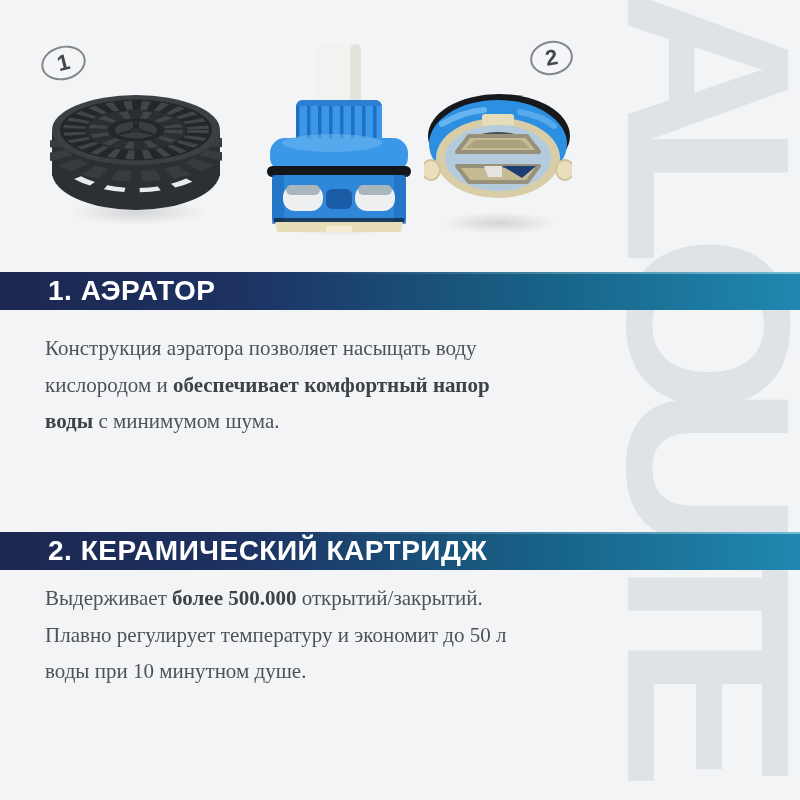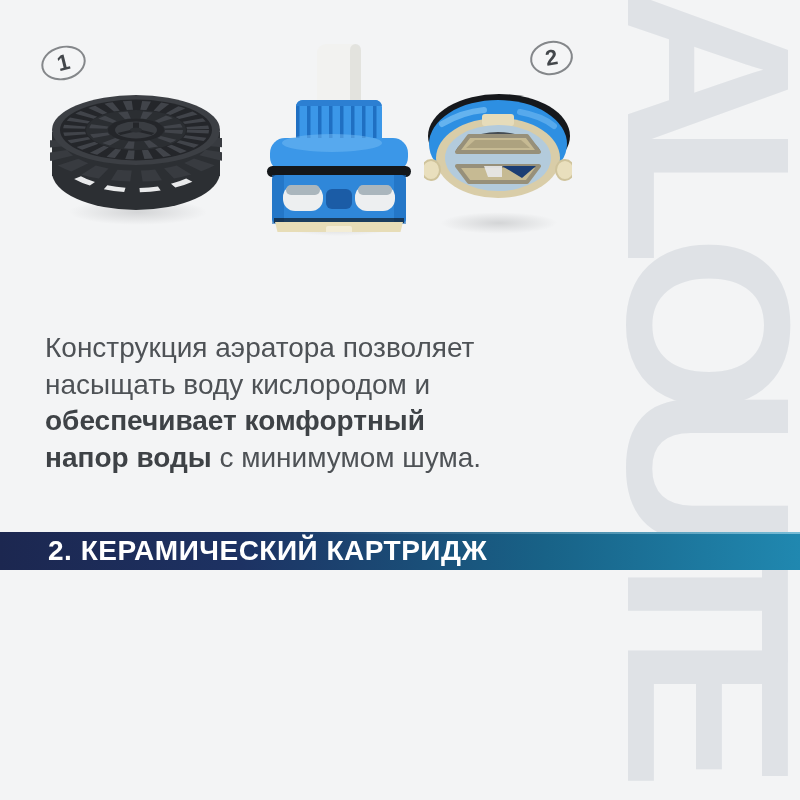--- a/index.html
+++ b/index.html
@@ -41,21 +41,21 @@
   }
   .banner::after{
     content:""; position:absolute; left:38%; right:0; top:0; height:2px;
     background:linear-gradient(90deg, rgba(190,230,245,0), rgba(190,230,245,0.55));
   }
   .banner-1{top:272px;}
   .banner-2{top:532px;}
 
   .para{
     position:absolute; left:45px; z-index:2; margin:0;
-    font-size:28px; line-height:36.5px; color:#4e5256;
+    font-size:21px; line-height:36.5px; color:#4e5256;font-family:Liberation Serif, serif;
   }
   .para b{font-weight:700; color:#3e4246;}
   .para-1{top:330px; width:450px;}
   .para-2{top:580px; width:490px;}
 </style>
 </head>
 <body>
 
 <div class="canvas">
 
@@ -152,21 +152,25 @@
     </svg>
 
     <div class="marker marker-1">
       <span>1</span>
     </div>
     <div class="marker marker-2">
       <span>2</span>
     </div>
   </div>
 
+  <div class="banner banner-1">
+    <span>1. АЭРАТОР</span>
+  </div>
 
   <p class="para para-1"><span>Конструкция аэратора позволяет насыщать воду кислородом и </span><b>обеспечивает комфортный напор воды</b><span> с минимумом шума.</span></p>
 
   <div class="banner banner-2">
     <span>2. КЕРАМИЧЕСКИЙ КАРТРИДЖ</span>
   </div>
 
+  <p class="para para-2"><span>Выдерживает </span><b>более 500.000</b><span> открытий/закрытий. Плавно регулирует температуру и экономит до 50 л воды при 10 минутном душе.</span></p>
 
 </div>
 
 </body></html>

